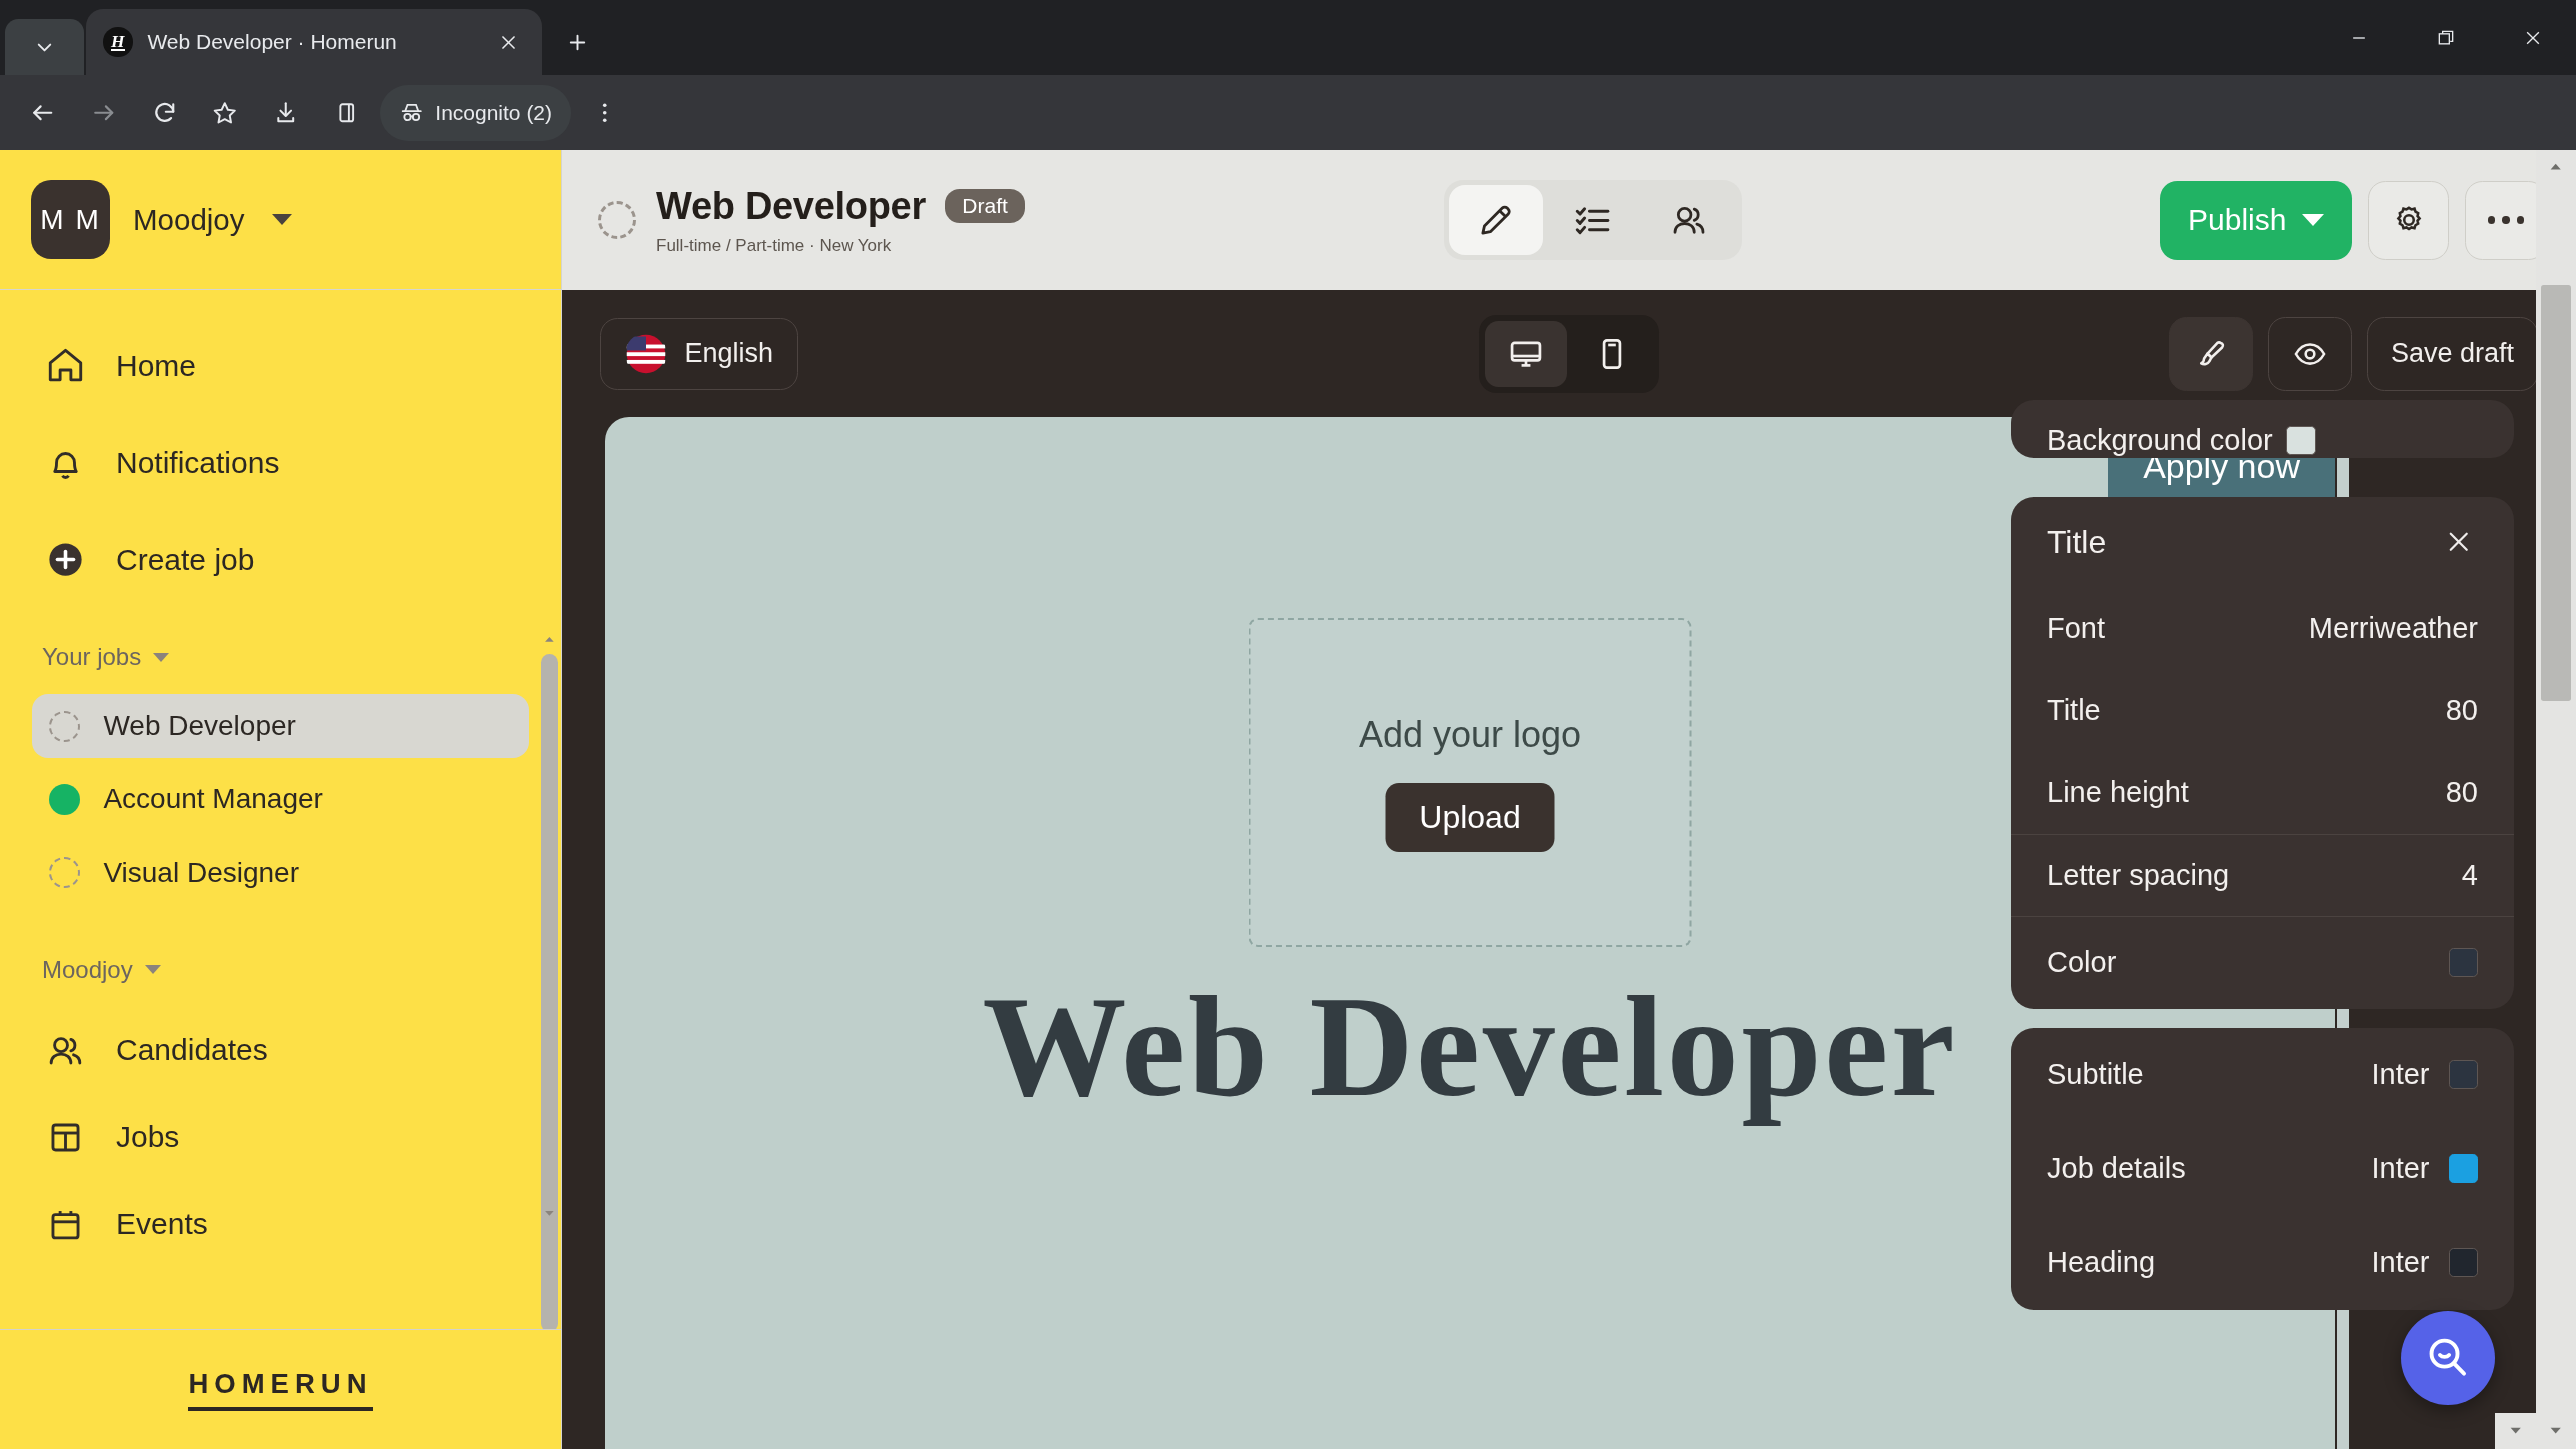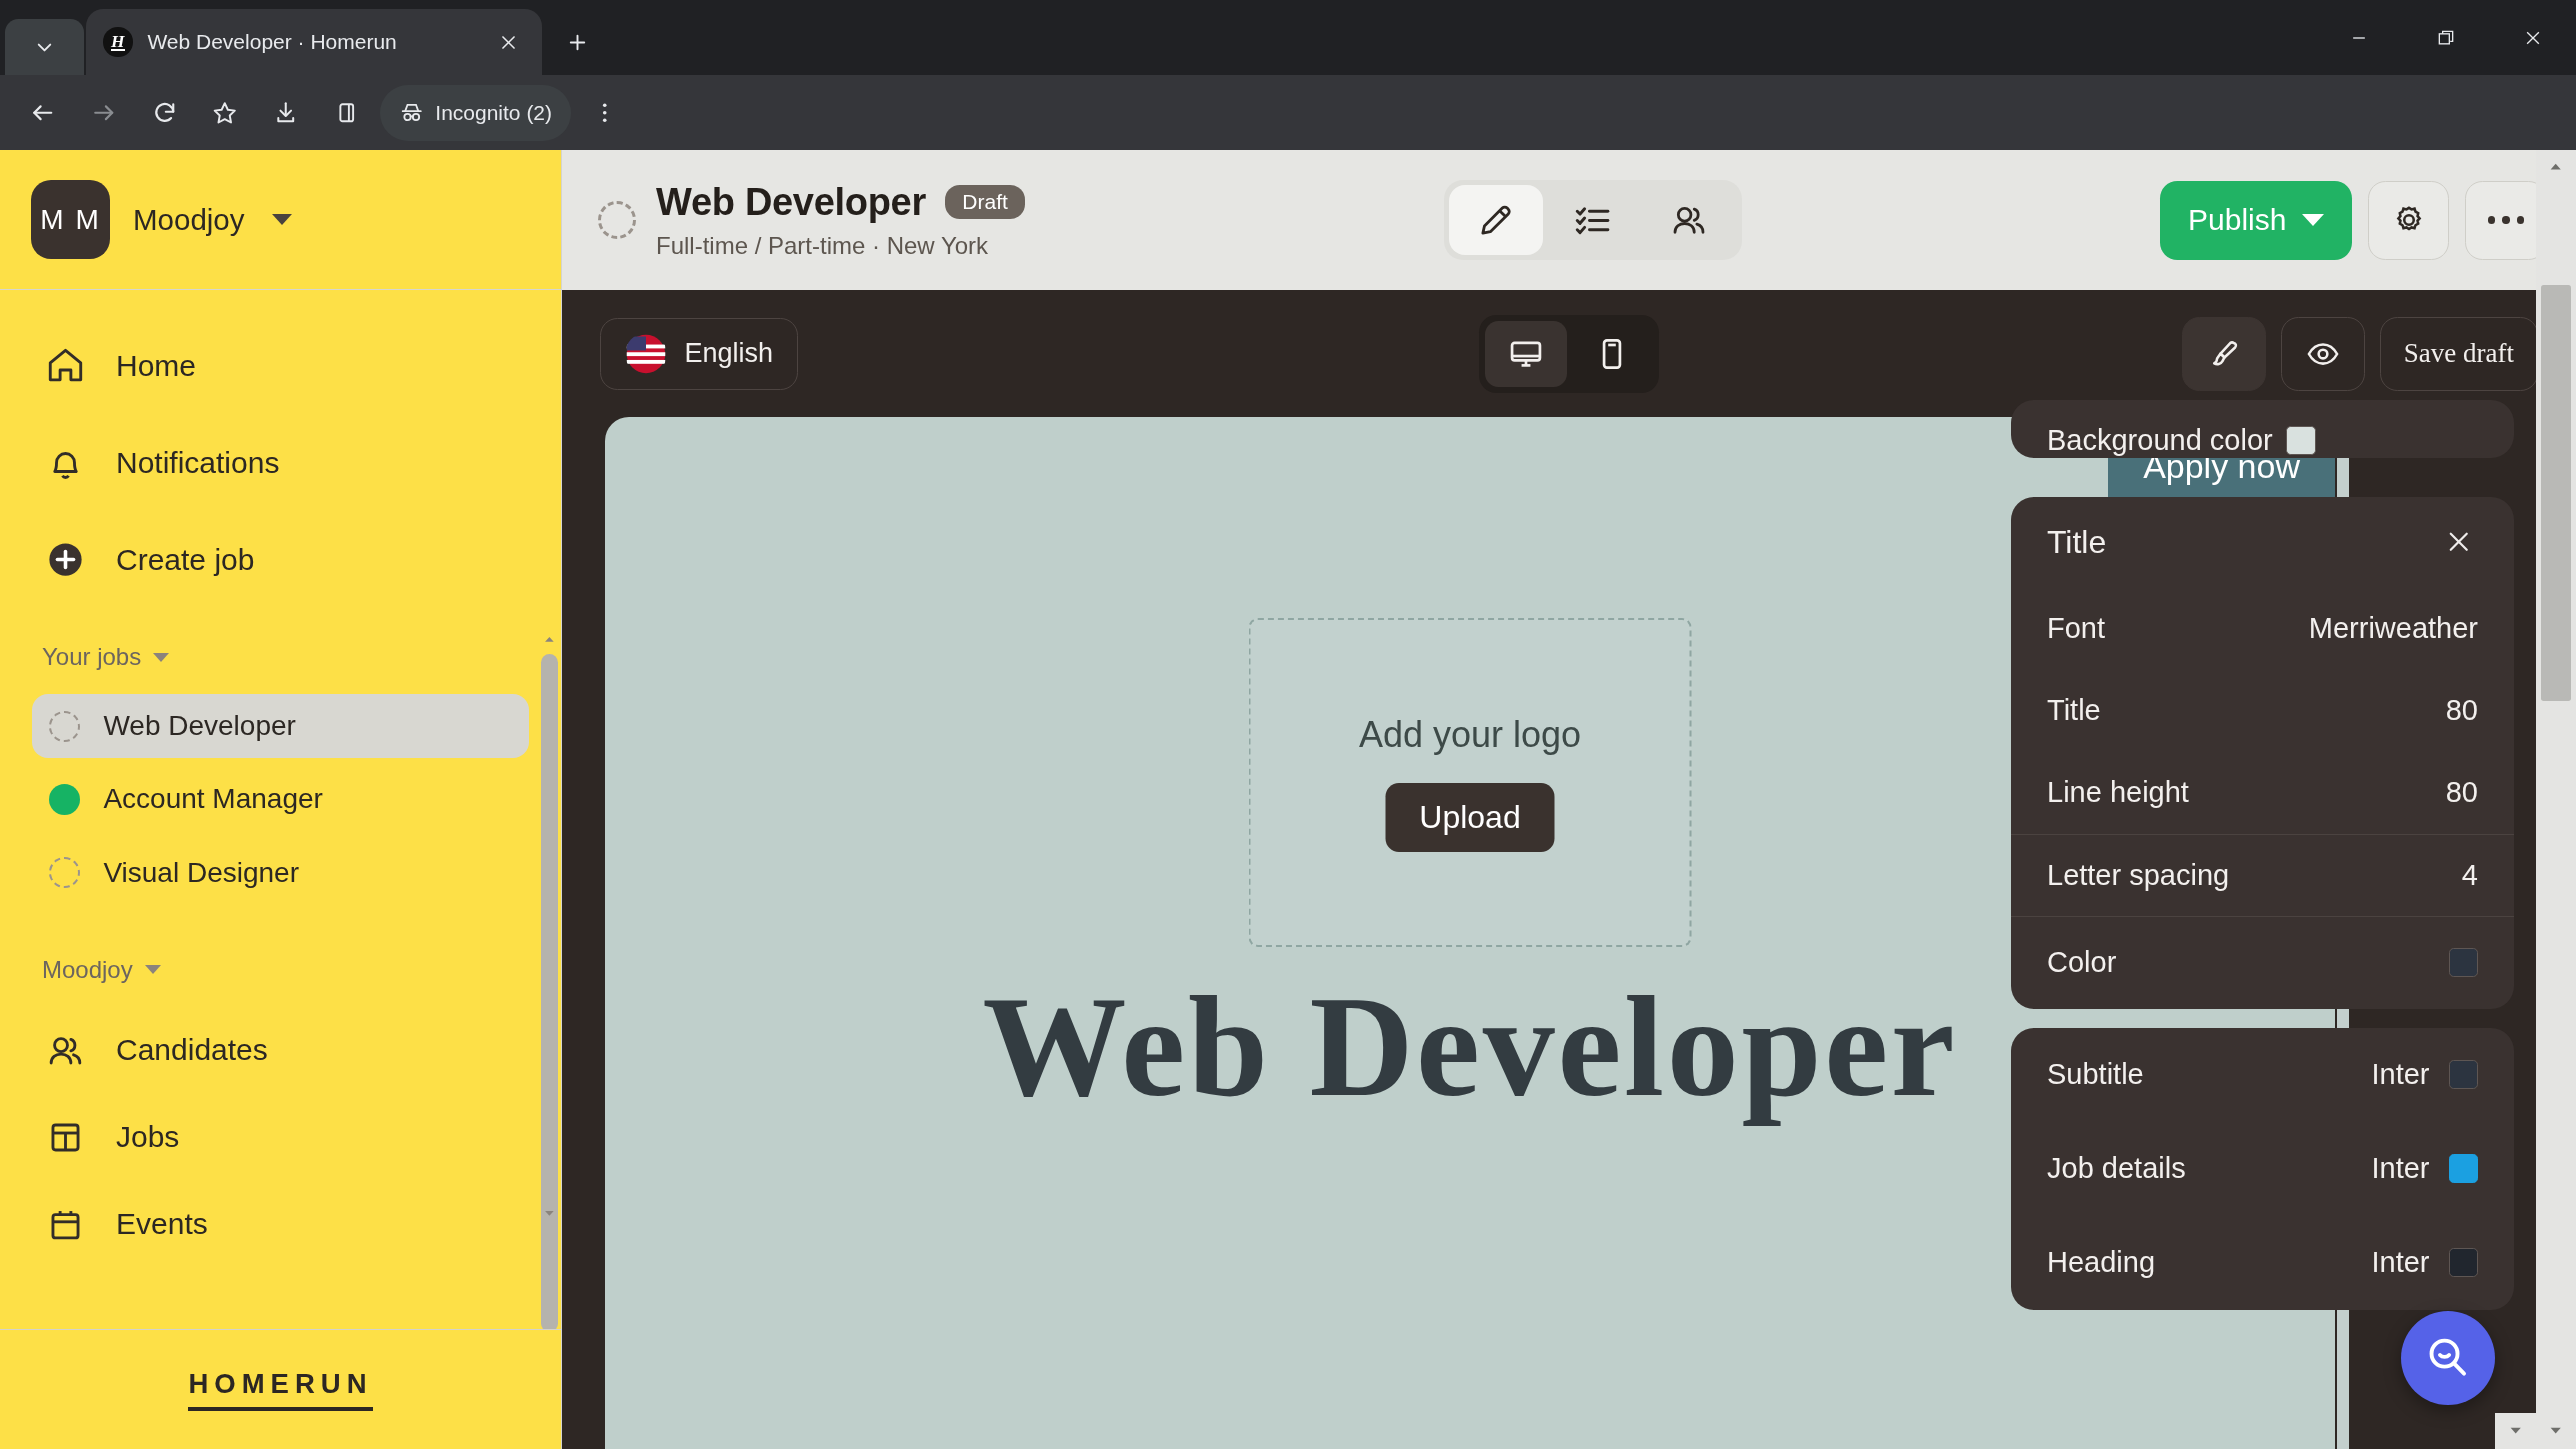--- a/index.html
+++ b/index.html
@@ -91,21 +91,21 @@
 
   
   .main { flex:1; display:flex; flex-direction:column; min-width:0; position:relative; }
 
   .apphead { height:140px; flex:0 0 140px; background:#e6e6e3; display:flex; align-items:center; padding:0 29.5px 0 36px; gap:20px; }
   .spinner-ring { width:38px; height:38px; border-radius:50%; border:3.4px dashed #9b948d; flex:0 0 38px; }
   .title-block { display:flex; flex-direction:column; gap:8px; }
   .title-row { display:flex; align-items:center; gap:19px; }
   .job-title { font-size:38px; color:#241f1b; font-weight:700; letter-spacing:-0.3px; }
   .badge { background:#6b635c; color:#fff; font-size:21px; padding:5.4px 17.4px; border-radius:14.8px; }
-  .job-meta { font-size:24px; color:#5d564f; }
+  .job-meta { font-size:17px; color:#5d564f; }
 
   .seg { margin-left:auto; display:flex; }
   .segwrap { background:#dededa; border-radius:19px; padding:5.4px; display:flex; gap:2.7px; }
   .segbtn { width:94px; height:70px; border-radius:16px; display:flex; align-items:center; justify-content:center; }
   .segbtn.active { background:#f4f4f2; }
   .segbtn svg { width:42px; height:42px; }
 
   .headright { margin-left:auto; display:flex; align-items:center; gap:16px; }
   .publish { height:79px; background:#21b364; color:#fff; border-radius:17.4px; display:flex; align-items:center; gap:16px; padding:0 28px; font-size:30px; }
   .publish .caret-w { width:0; height:0; border-left:11.4px solid transparent; border-right:11.4px solid transparent; border-top:12.7px solid #fff; }
@@ -118,21 +118,21 @@
   .editor { flex:1; background:#2e2724; position:relative; display:flex; flex-direction:column; min-height:0; }
 
   .edbar { height:127px; flex:0 0 127px; display:flex; align-items:center; padding:0 38px; position:relative; }
   .langpill { height:72px; border:0.7px solid #4d4441; border-radius:17.4px; display:flex; align-items:center; gap:17.4px; padding:0 24px; }
   .flag { width:42px; height:42px; border-radius:50%; overflow:hidden; position:relative; flex:0 0 42px; }
   .langpill span { color:#f2efed; font-size:27px; }
   .devseg { position:absolute; left:50%; transform:translateX(-50%); background:#241f1c; border-radius:17.4px; padding:6px; display:flex; gap:4px; }
   .devbtn { width:82px; height:66px; border-radius:13.4px; display:flex; align-items:center; justify-content:center; }
   .devbtn.active { background:#3a3330; }
   .devbtn svg { width:38px; height:38px; }
-  .edright { margin-left:auto; display:flex; align-items:center; gap:14.8px;font-family:Liberation Serif, serif; }
+  .edright { margin-left:auto; display:flex; align-items:center; gap:14.8px; }
   .edbtn { height:74px; min-width:74px; border:0.7px solid #4d4441; border-radius:17.4px; display:flex; align-items:center; justify-content:center; padding:0 23px; }
   .edbtn.filled { background:#3c3431; border-color:#3c3431; }
   .edbtn svg { width:36px; height:36px; }
   .edbtn span { color:#f2efed; font-size:27px; white-space:nowrap; }
 
   .edbody { flex:1; position:relative; min-height:0; }
 
   
   .canvas {
     position:absolute; left:43px; top:0; right:241px; bottom:0;

